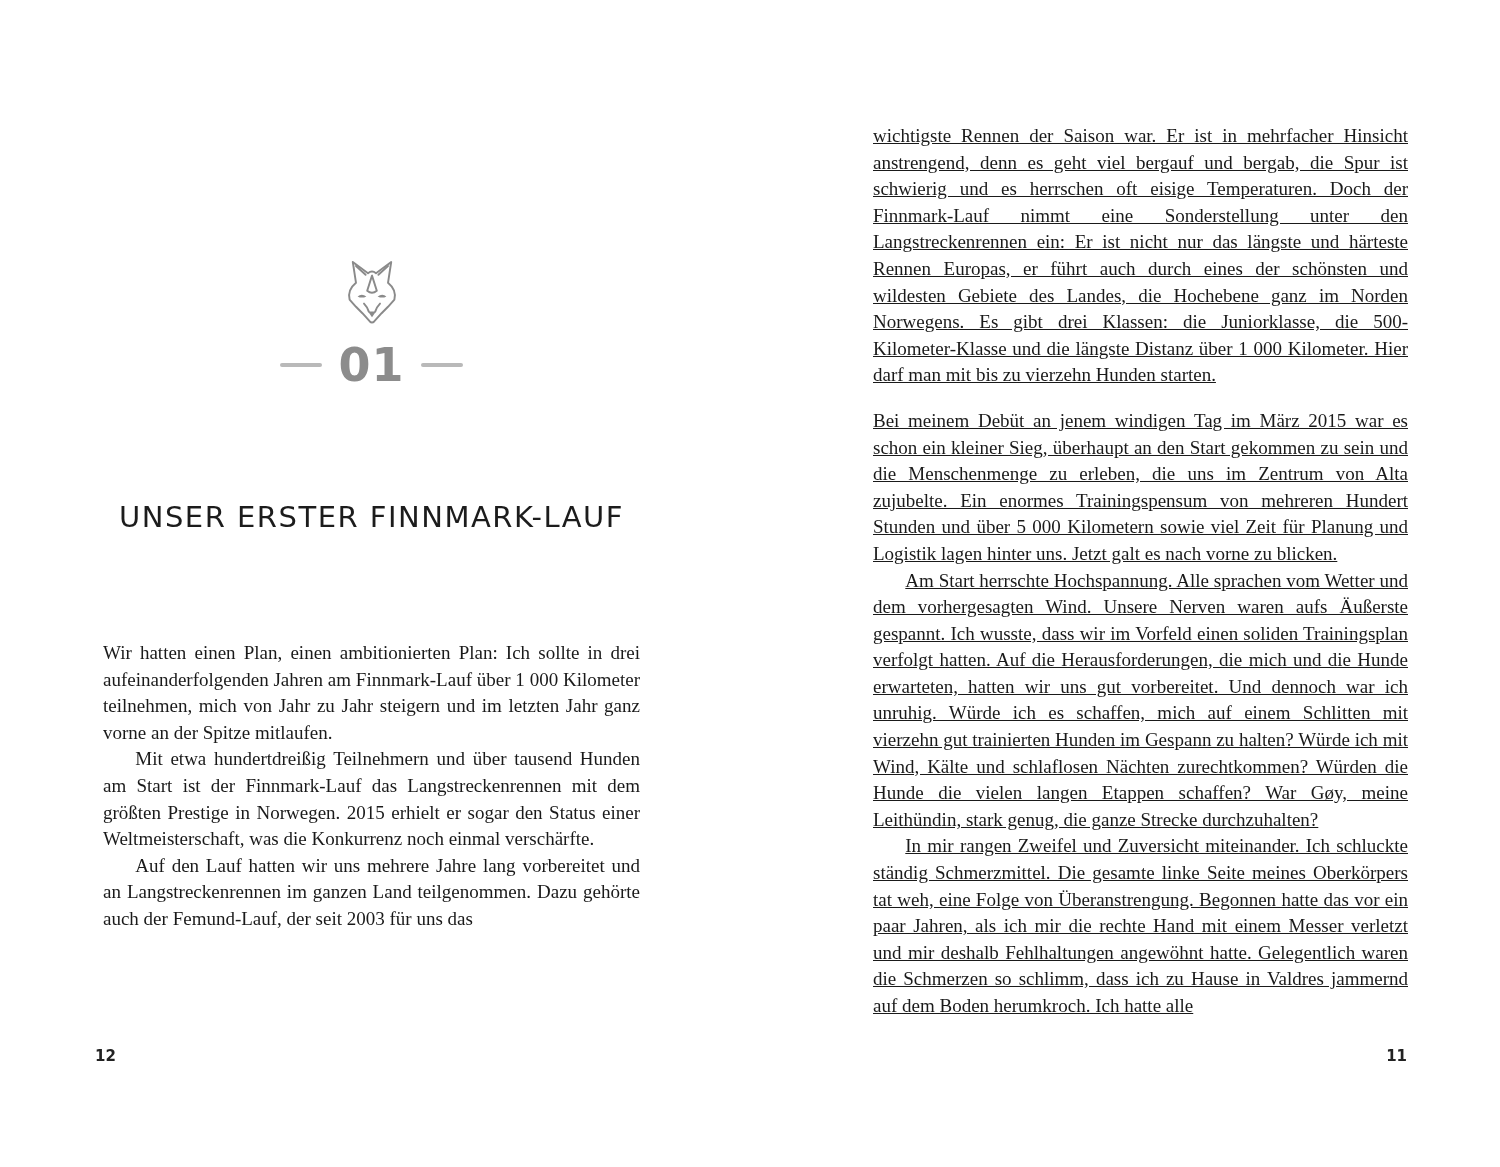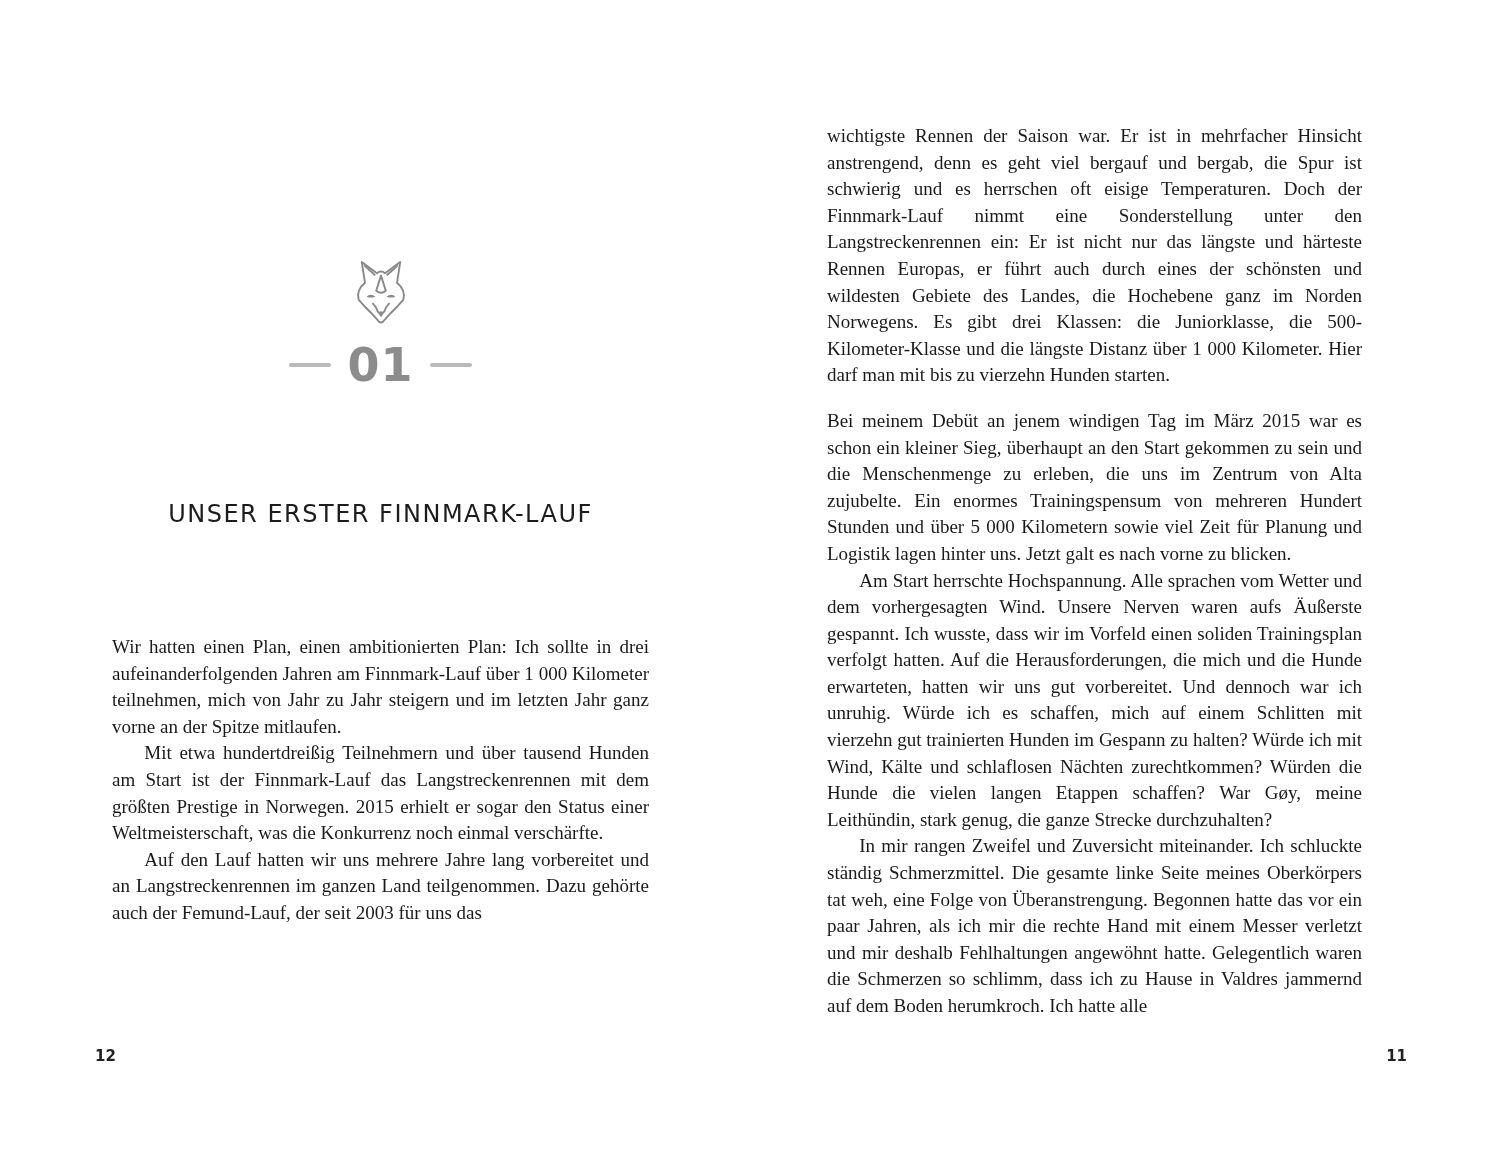--- a/index.html
+++ b/index.html
@@ -12,21 +12,21 @@
     height: 1167px;
     position: relative;
     overflow: hidden;
     font-family: "Liberation Serif", serif;
     color: #1a1a1a;
   }
 
   
   .page-left {
     position: absolute;
-    left: 112px;
+    left: 103px;
     top: 0;
     width: 537px;
     height: 921px;
   }
   .chapter-icon-wrap {
     margin-top: 254px;
     text-align: center;
   }
   .chapter-icon-wrap svg {
     width: 80px;
@@ -51,35 +51,36 @@
     font-size: 46px;
     line-height: 1;
     color: #8c8c8c;
     letter-spacing: 1px;
   }
   .chapter-title {
     margin-top: 112px;
     text-align: center;
     font-family: "DejaVu Sans", sans-serif;
     font-weight: 400;
-    font-size: 24px;
+    font-size: 29px;
     letter-spacing: 1.5px;
     color: #1c1c1c;
     text-transform: uppercase;
   }
   .body-left {
     margin-top: 106px;
   }
 
   
   .page-right {
     position: absolute;
-    left: 827px;
+    left: 873px;
     top: 123px;
     width: 535px;
+    text-decoration: underline;
   }
 
   
   .bodytext p {
     margin: 0;
     font-size: 19px;
     line-height: 26.6px;
     text-align: justify;
     hyphens: auto;
     -webkit-hyphens: auto;

